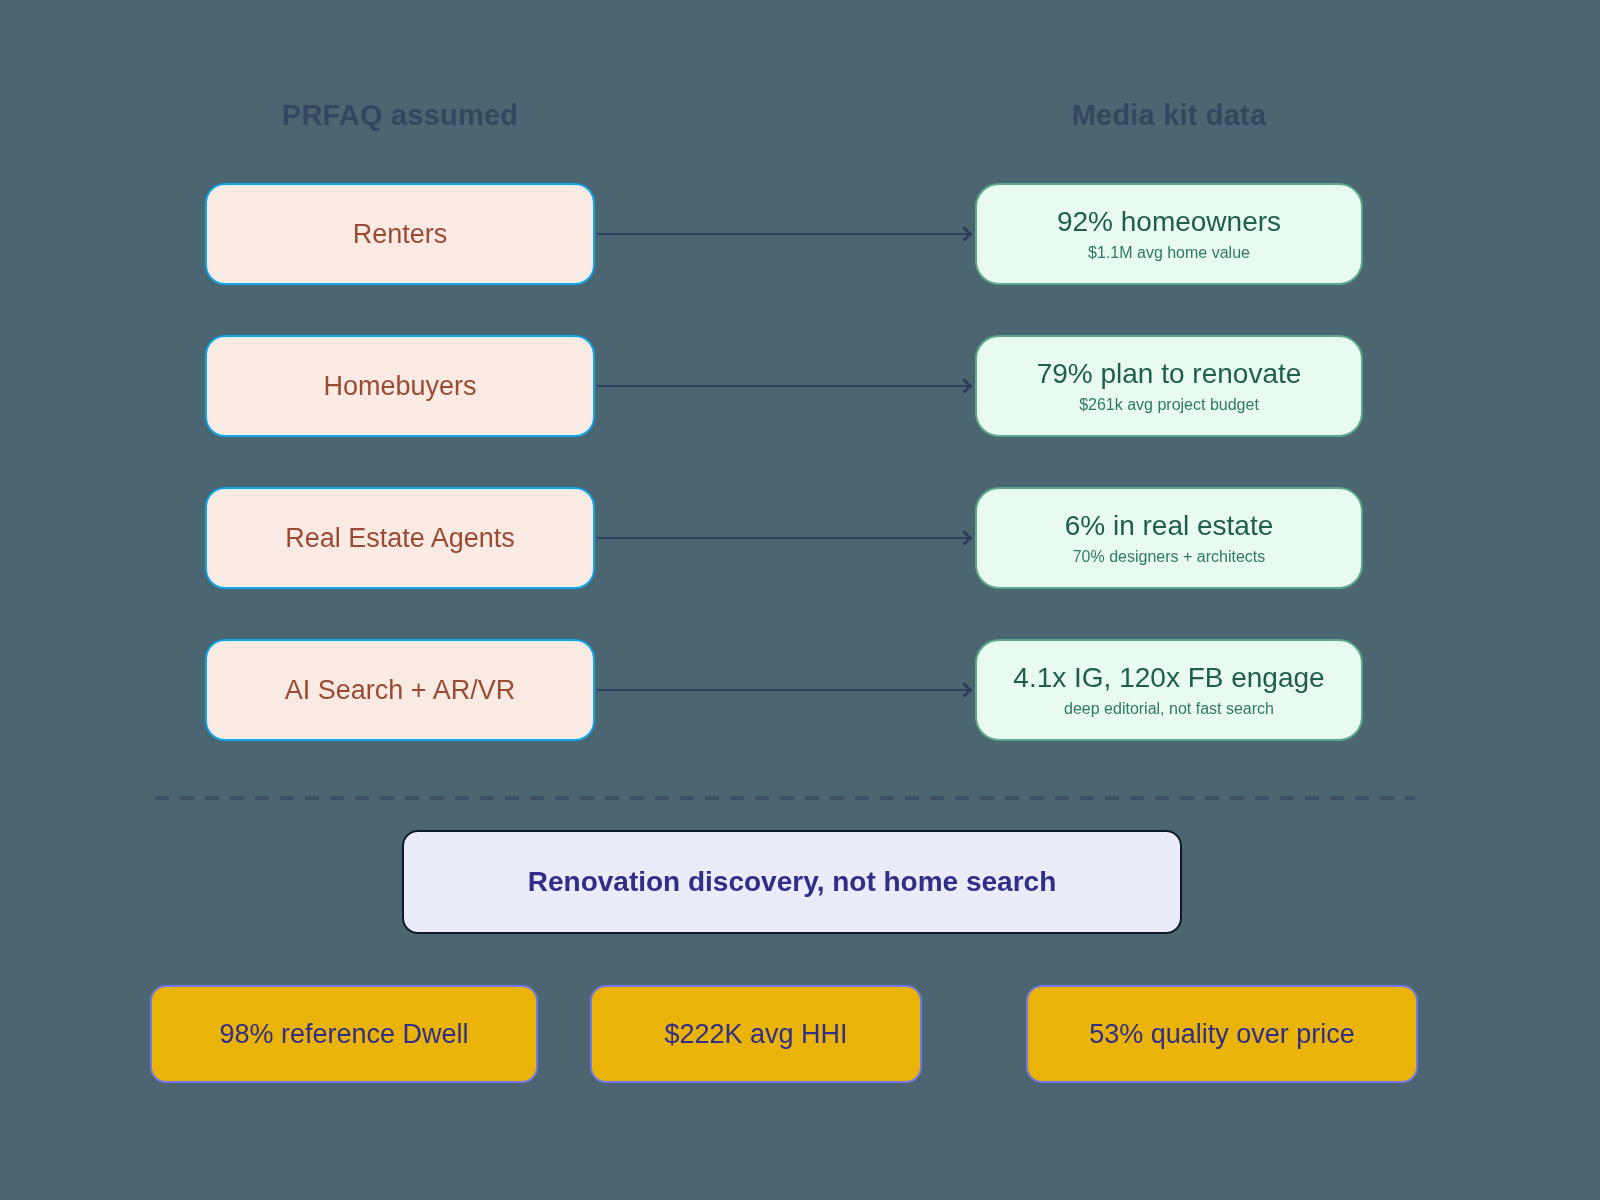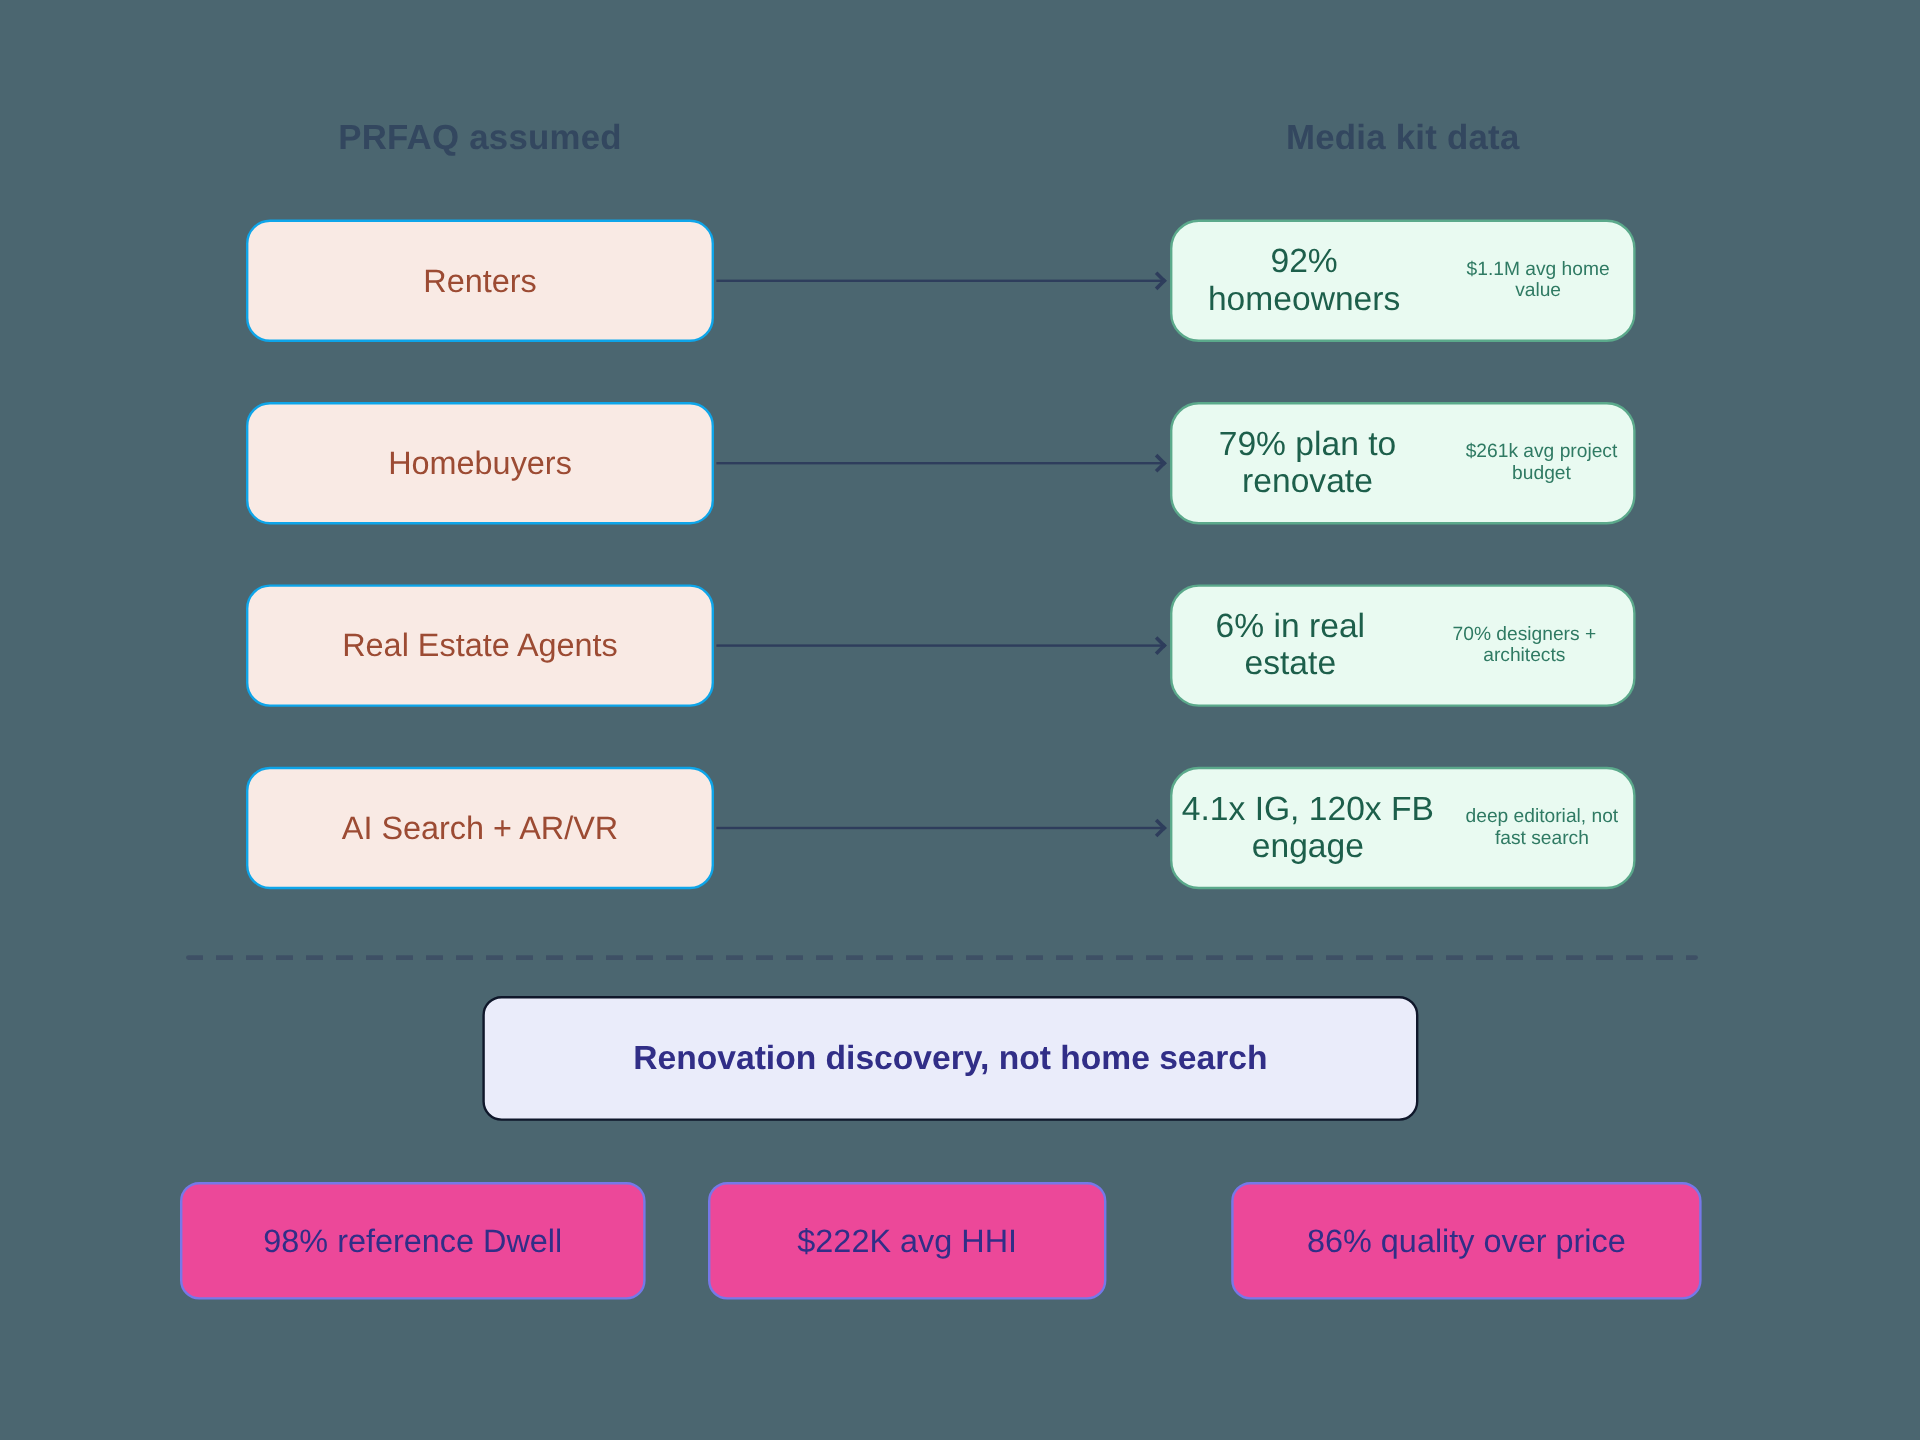--- a/index.html
+++ b/index.html
@@ -51,21 +51,21 @@
   .mediakit-box {
     position: absolute;
     left: 975px;
     width: 388px;
     height: 102px;
     box-sizing: border-box;
     background: #e9faf1;
     border: 2px solid #5ba98b;
     border-radius: 24px;
     display: flex;
-    flex-direction: row;
+    flex-direction: column;
     align-items: center;
     justify-content: center;
     gap: 6px;
     text-align: center;
   }
   .mediakit-title {
     font-size: 28px;
     font-weight: 500;
     color: #1d5f4b;
     line-height: 1.1;
@@ -135,21 +135,21 @@
     justify-content: center;
     font-size: 28px;
     font-weight: 700;
     color: #312e87;
   }
   .stat-box {
     position: absolute;
     top: 985px;
     height: 98px;
     box-sizing: border-box;
-    background: #ec4899;
+    background: #eab308;
     border: 2px solid #7678e8;
     border-radius: 16px;
     display: flex;
     align-items: center;
     justify-content: center;
     font-size: 27px;
     font-weight: 500;
     color: #312e87;
   }
   .stat1 { left: 150px;  width: 388px; }
@@ -206,16 +206,16 @@
     <span>Renovation discovery, not home search</span>
   </div>
 
   <div class="stat-box stat1">
     <span>98% reference Dwell</span>
   </div>
   <div class="stat-box stat2">
     <span>$222K avg HHI</span>
   </div>
   <div class="stat-box stat3">
-    <span>86% quality over price</span>
+    <span>53% quality over price</span>
   </div>
 
 </div>
 
 </body></html>

